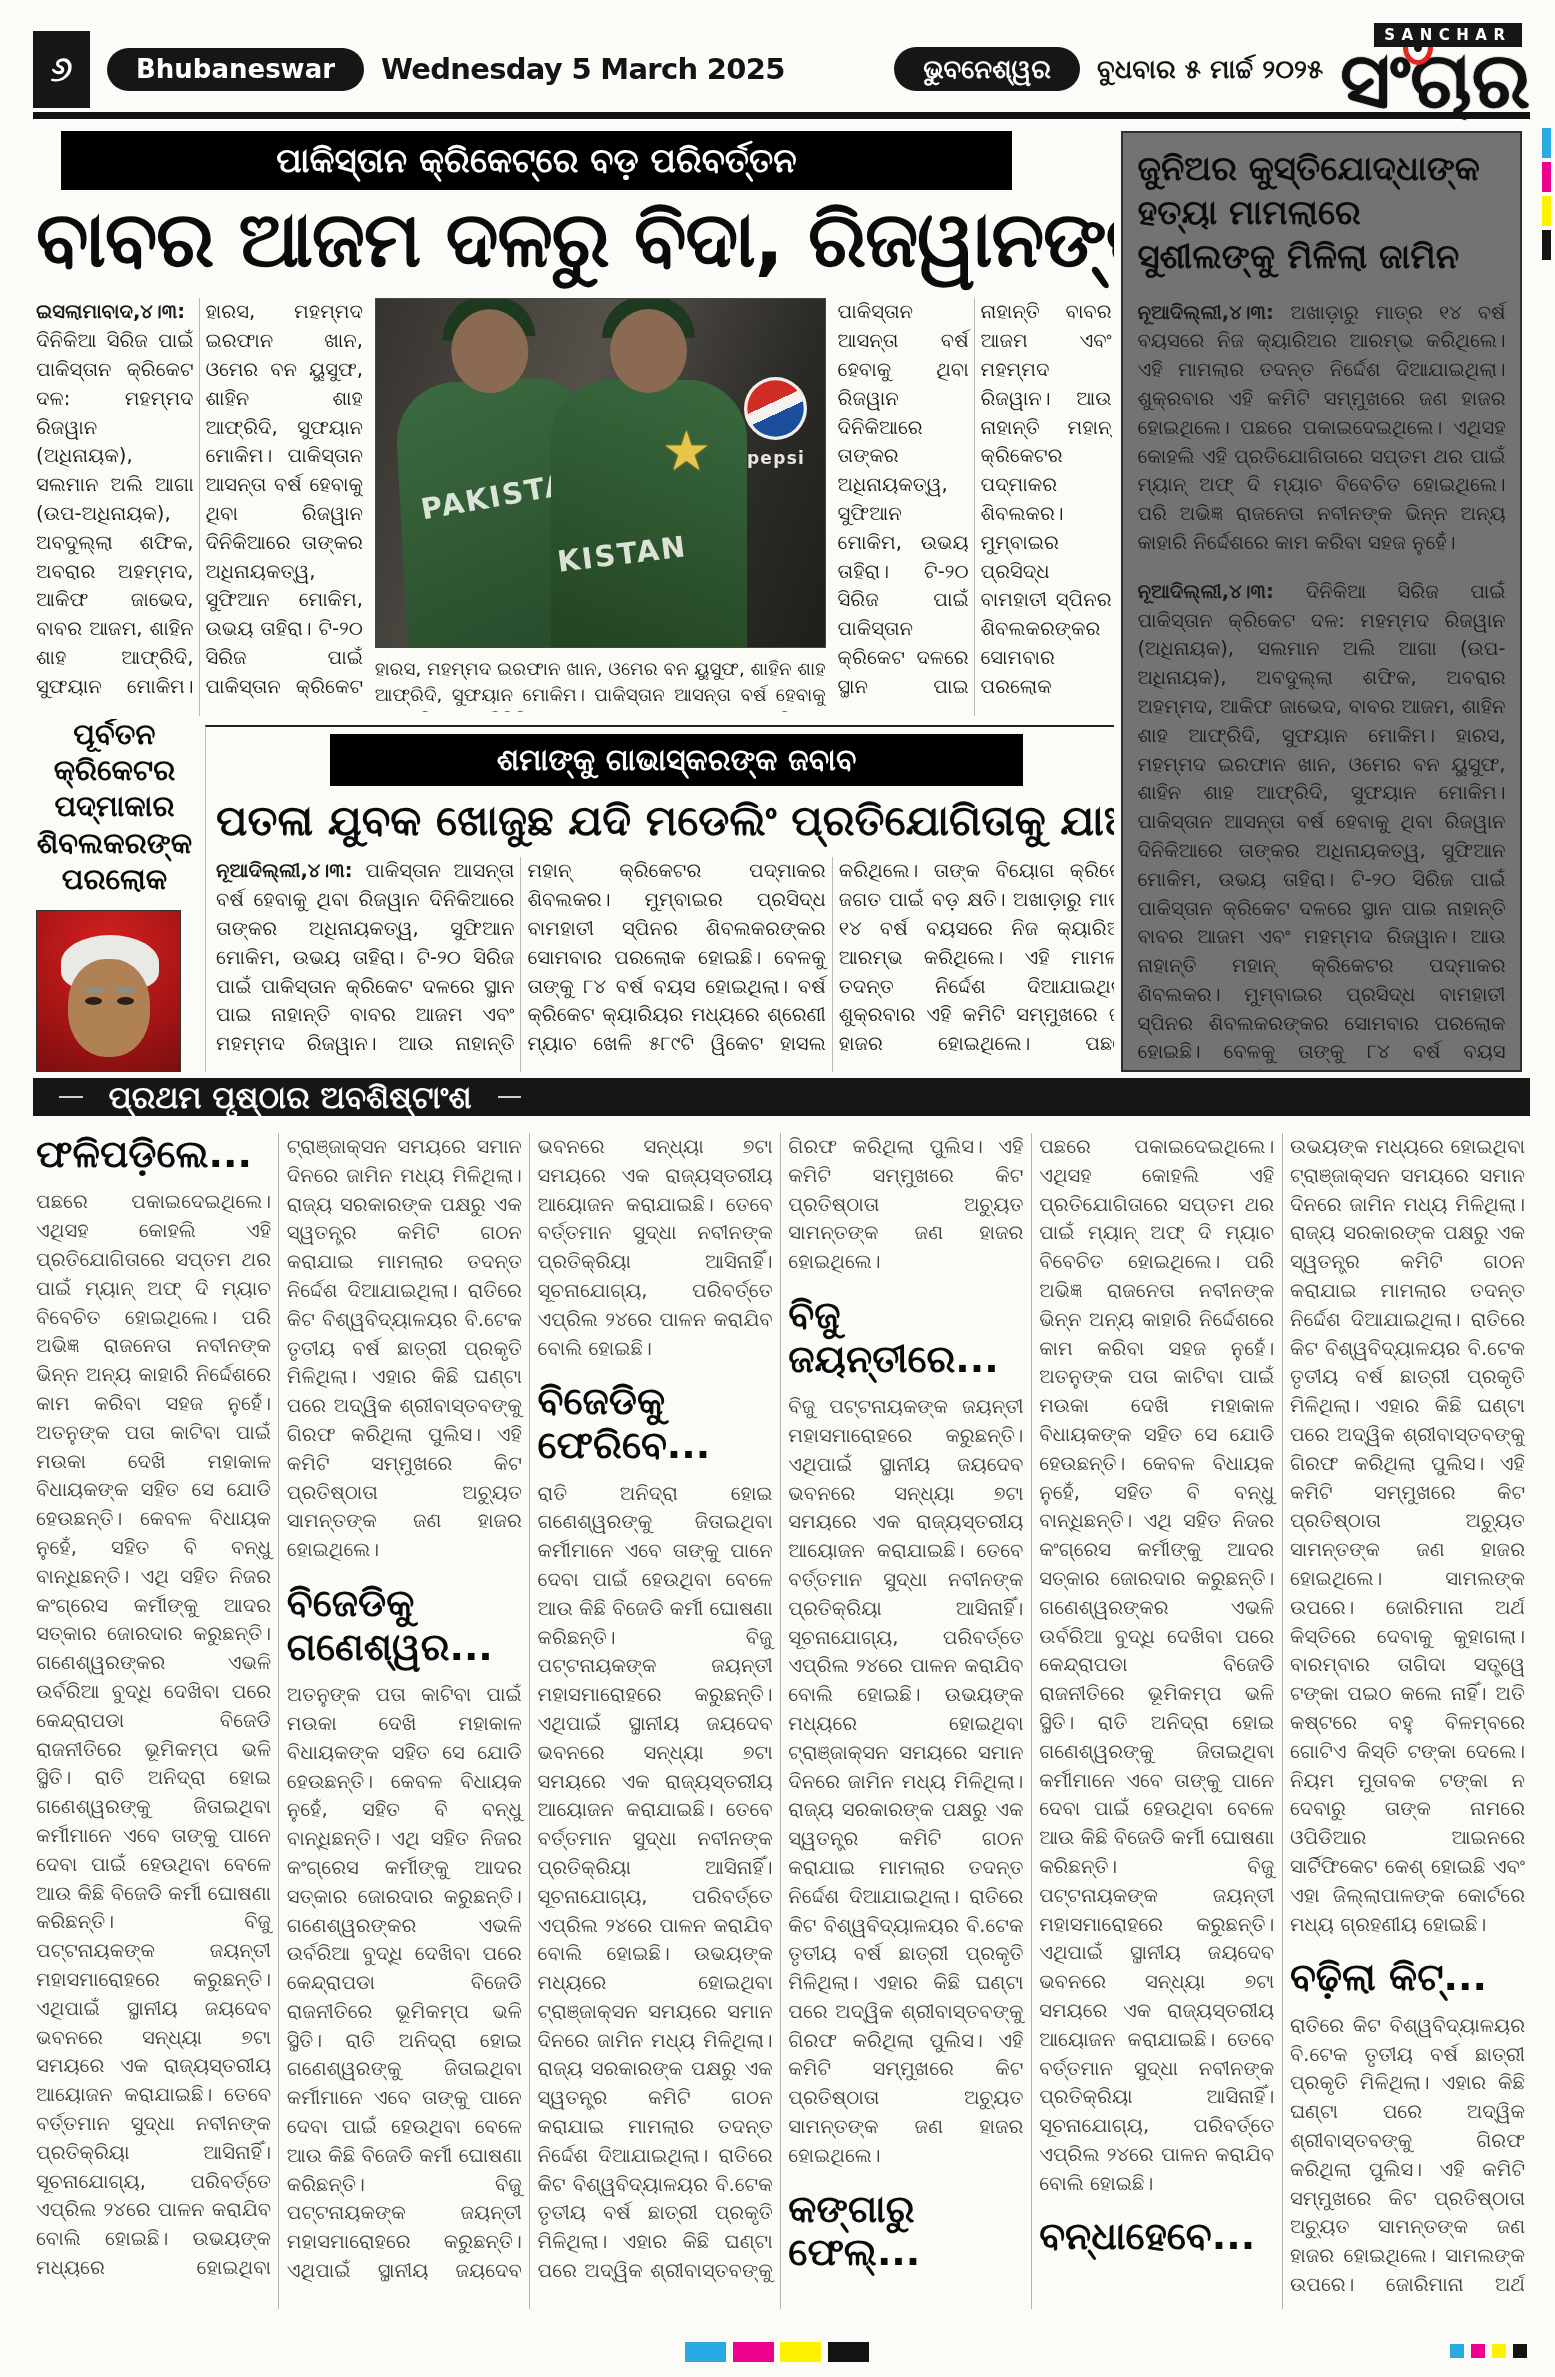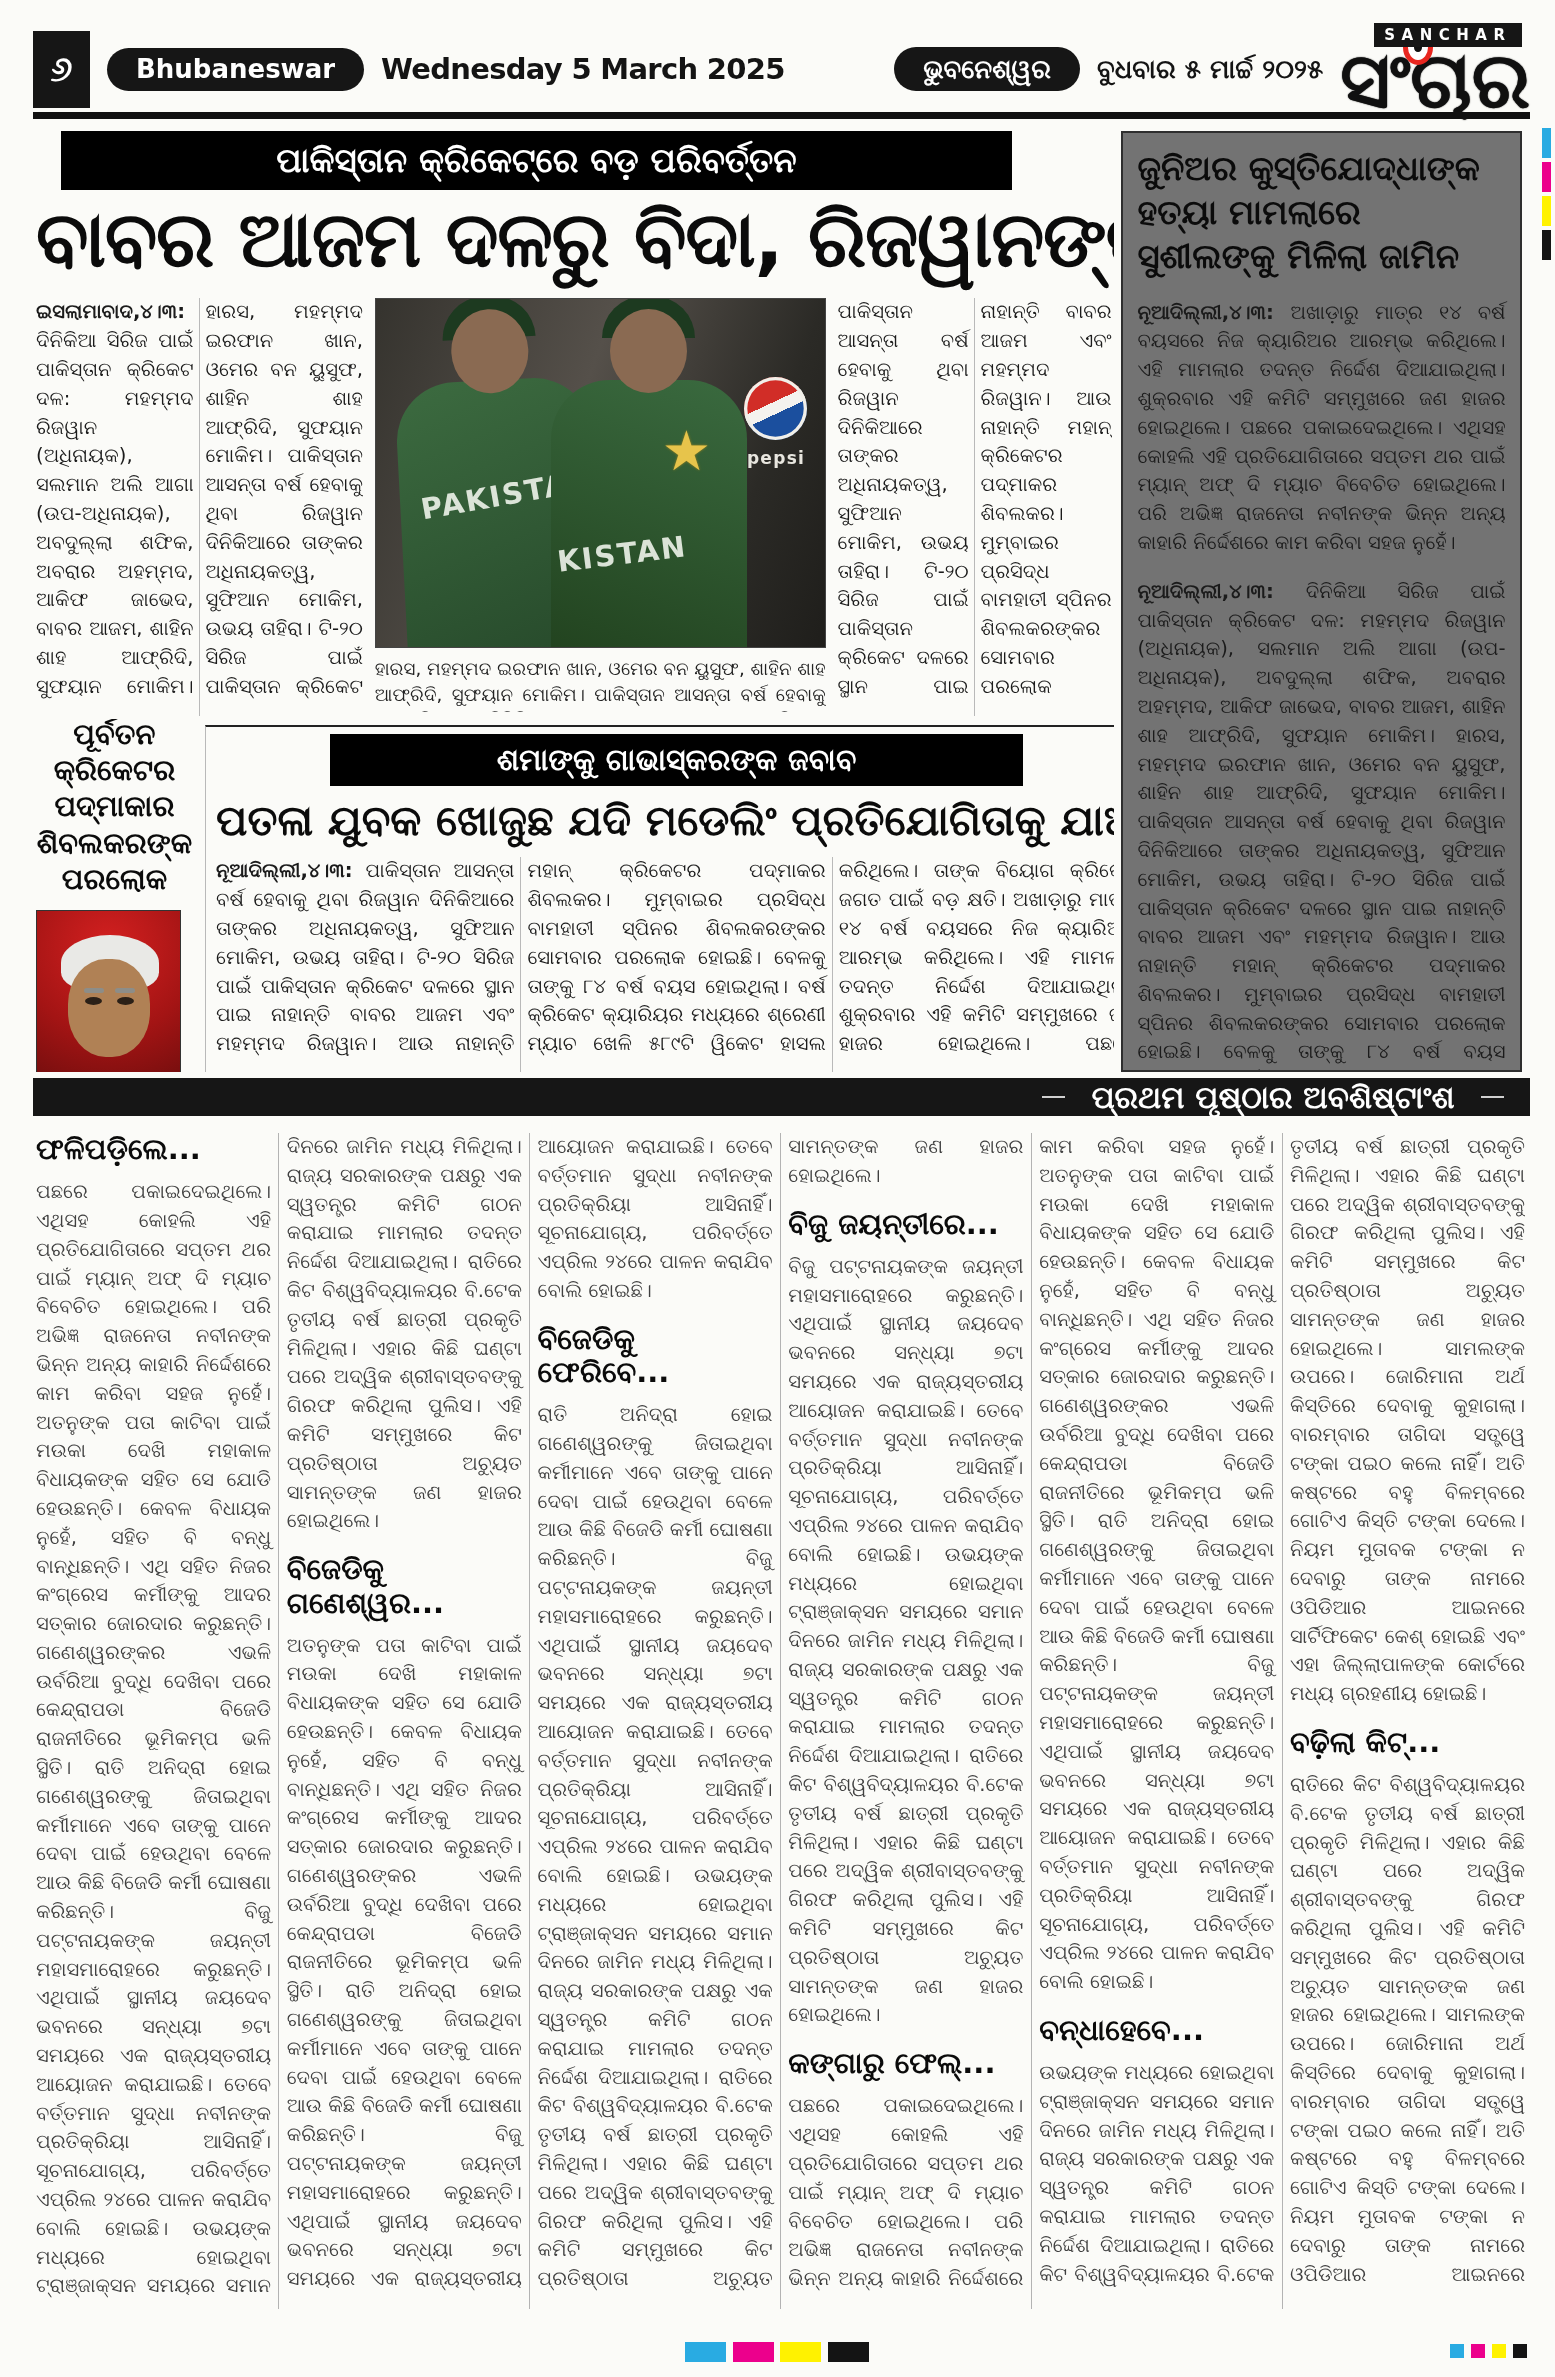--- a/index.html
+++ b/index.html
@@ -61,25 +61,25 @@
   .gava .kicker{width:693px;height:52px;font-size:30px;margin:0 auto;}
   .gava h2{font-size:42px;line-height:1.2;margin-top:10.5px;white-space:nowrap;}
   .cols3{column-count:3;column-gap:13px;column-rule:0.7px solid #b9b9b9;margin-top:10.5px;height:222px;overflow:hidden;}
   
   .rail{position:absolute;left:1121px;top:131px;width:401px;height:941px;background:#737373;border:2px solid #2e2e2e;box-sizing:border-box;padding:13px 14.4px;overflow:hidden;}
   .rail h2{font-size:34px;line-height:1.3;}
   .rail .body-text{margin-top:20px;}
   .rail .art2{margin-top:19.6px;}
   
   .section-bar{position:absolute;left:33px;right:26px;top:1078px;height:38px;background:#161616;color:#fff;
-               display:flex;align-items:center;justify-content:flex-end;font-size:31px;font-weight:bold;}
+               display:flex;align-items:center;justify-content:flex-start;font-size:31px;font-weight:bold;}
   .section-bar:before,.section-bar:after{content:"";flex:0 0 23.5px;height:1.3px;background:#fff;margin:0 26px;opacity:.8;}
   .continuation{position:absolute;left:36px;right:31px;top:1133px;height:1176px;overflow:hidden;
                 column-count:6;column-gap:15.7px;column-rule:0.7px solid #b3b3b3;}
-  .continuation h3{font-size:29px;line-height:1.15;margin:17px 0 11.8px;column-break-inside:avoid;}
+  .continuation h3{font-size:38px;line-height:1.15;margin:17px 0 11.8px;column-break-inside:avoid;}
   .continuation h3.first{margin-top:0;}
   .continuation p{margin:0 0 6.5px;font-size:19.6px;line-height:1.47;text-align:justify;color:#404040;}
   
   .regmarks{position:absolute;display:flex;gap:6.5px;}
   .regmarks .sw{width:41px;height:19.6px;}
   .rm-center{left:685px;top:2342px;}
   .rm-right{right:29px;top:2344px;}
   .rm-right .sw{width:14.4px;height:14.4px;}
   .rm-topright{right:5.2px;top:128px;flex-direction:column;gap:3.9px;}
   .rm-topright .sw{width:9.1px;height:30px;}

